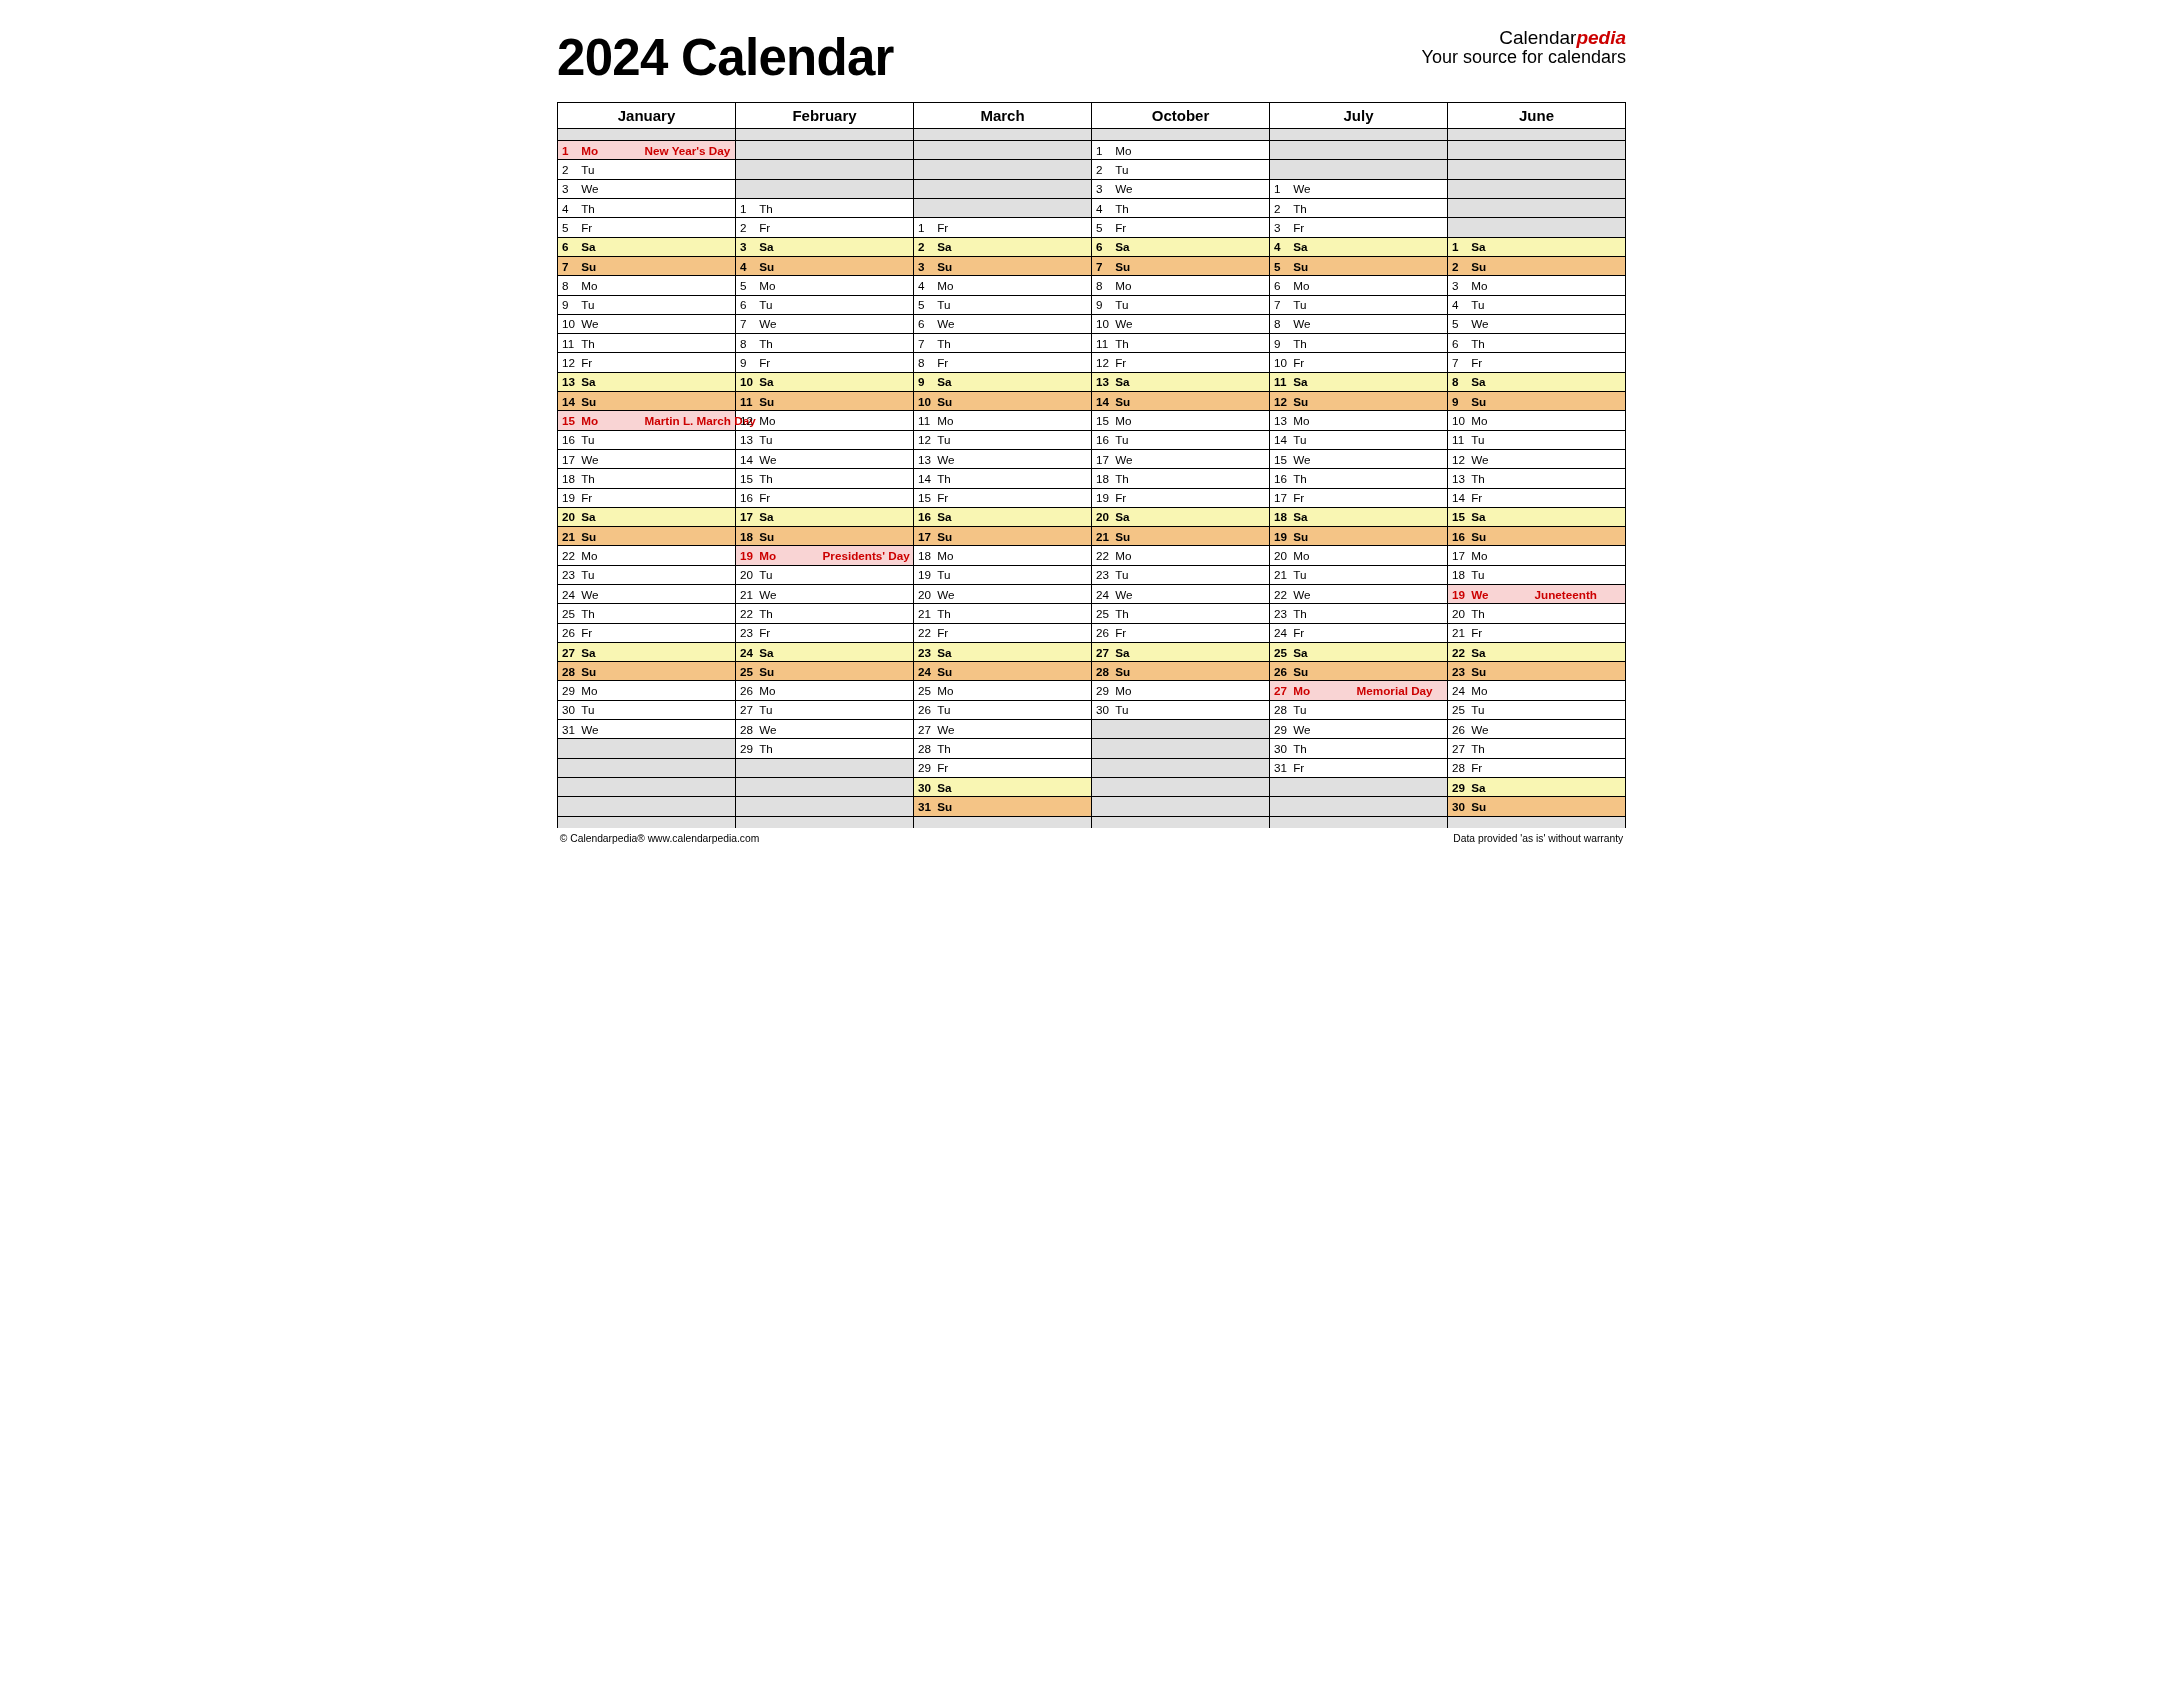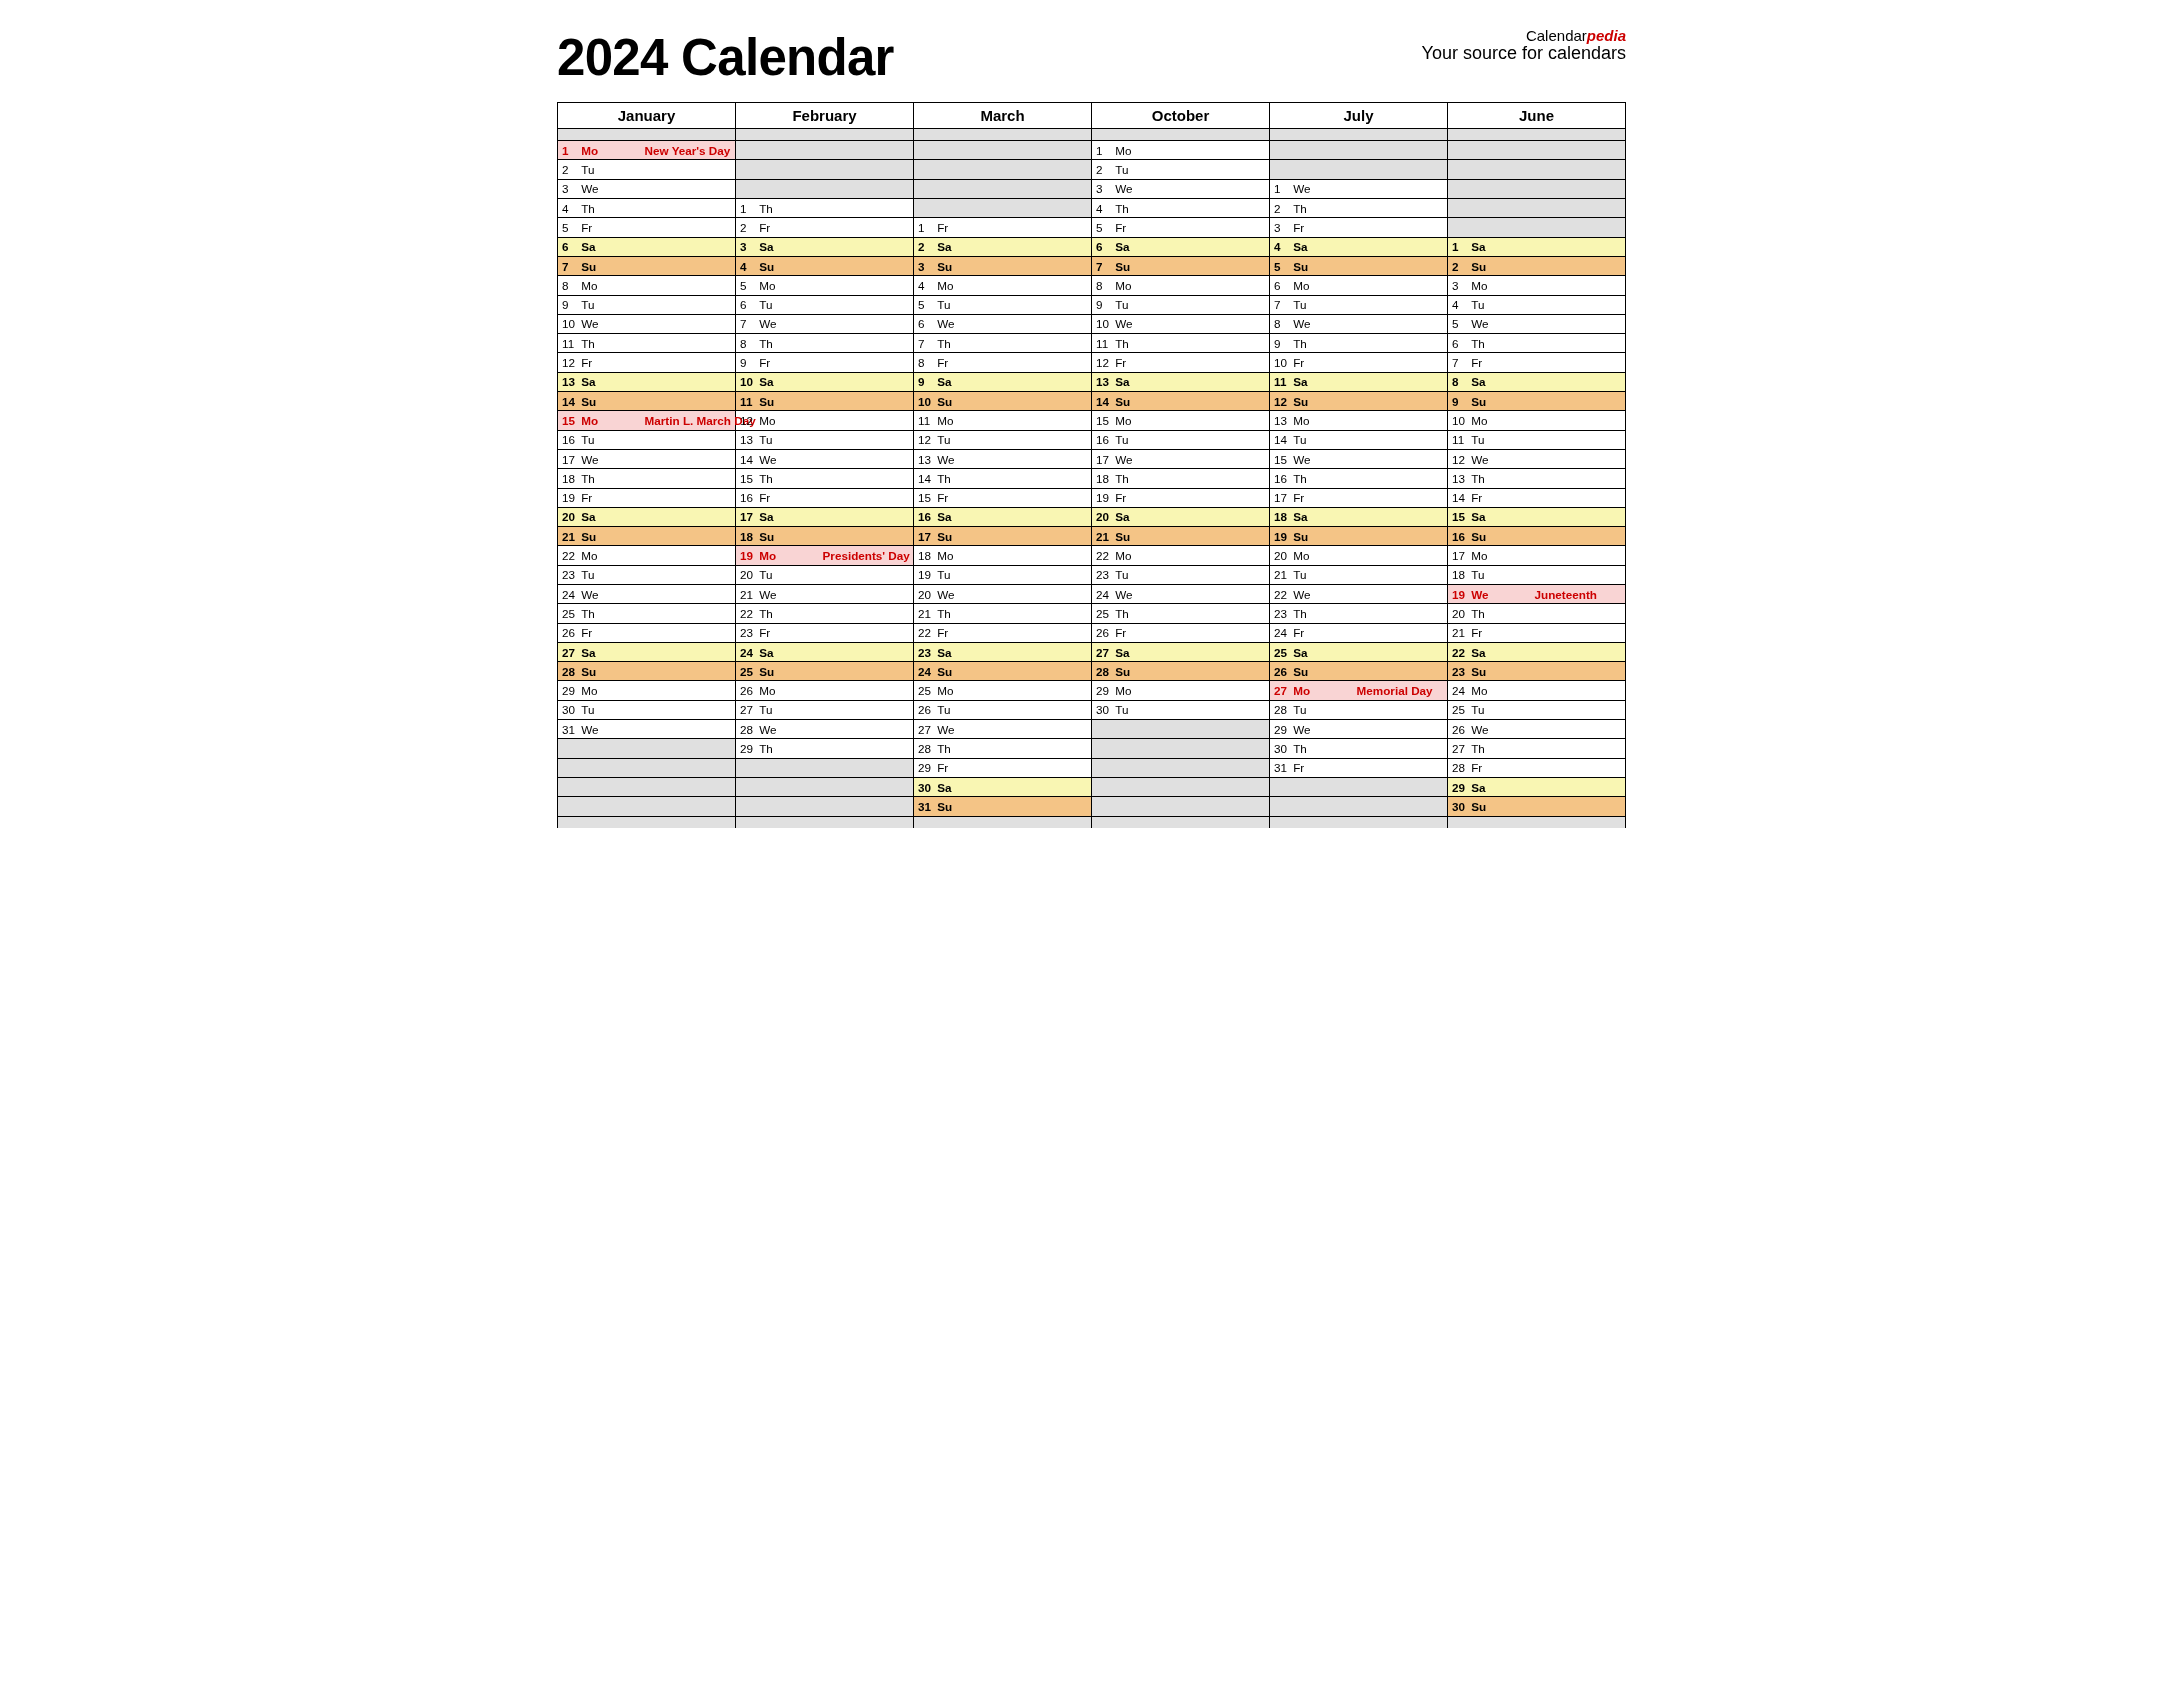--- a/index.html
+++ b/index.html
@@ -24,21 +24,21 @@
   .title {
     font-size: 51px;
     font-weight: bold;
     letter-spacing: -0.7px;
   }
   .brand {
     text-align: right;
     line-height: 1.1;
   }
   .brand-top {
-    font-size: 15px;
+    font-size: 19px;
   }
   .brand-top .b1 { color: #000; }
   .brand-top .b2 { color: #c00; font-style: italic; font-weight: bold; }
   .brand-tag {
     font-size: 18px;
     color: #000;
   }
   table.cal {
     width: 100%;
     border-collapse: collapse;
@@ -1344,15 +1344,19 @@
           <td class="daycell empty"></td>
           <td class="daycell empty"></td>
           <td class="daycell empty"></td>
           <td class="daycell empty"></td>
           <td class="daycell empty"></td>
           <td class="daycell empty"></td>
         </tr>
       </tbody>
   </table>
 
+  <div class="footer">
+    <div>© Calendarpedia®   www.calendarpedia.com</div>
+    <div>Data provided 'as is' without warranty</div>
+  </div>
 
 </div>
 
 
 </body></html>

